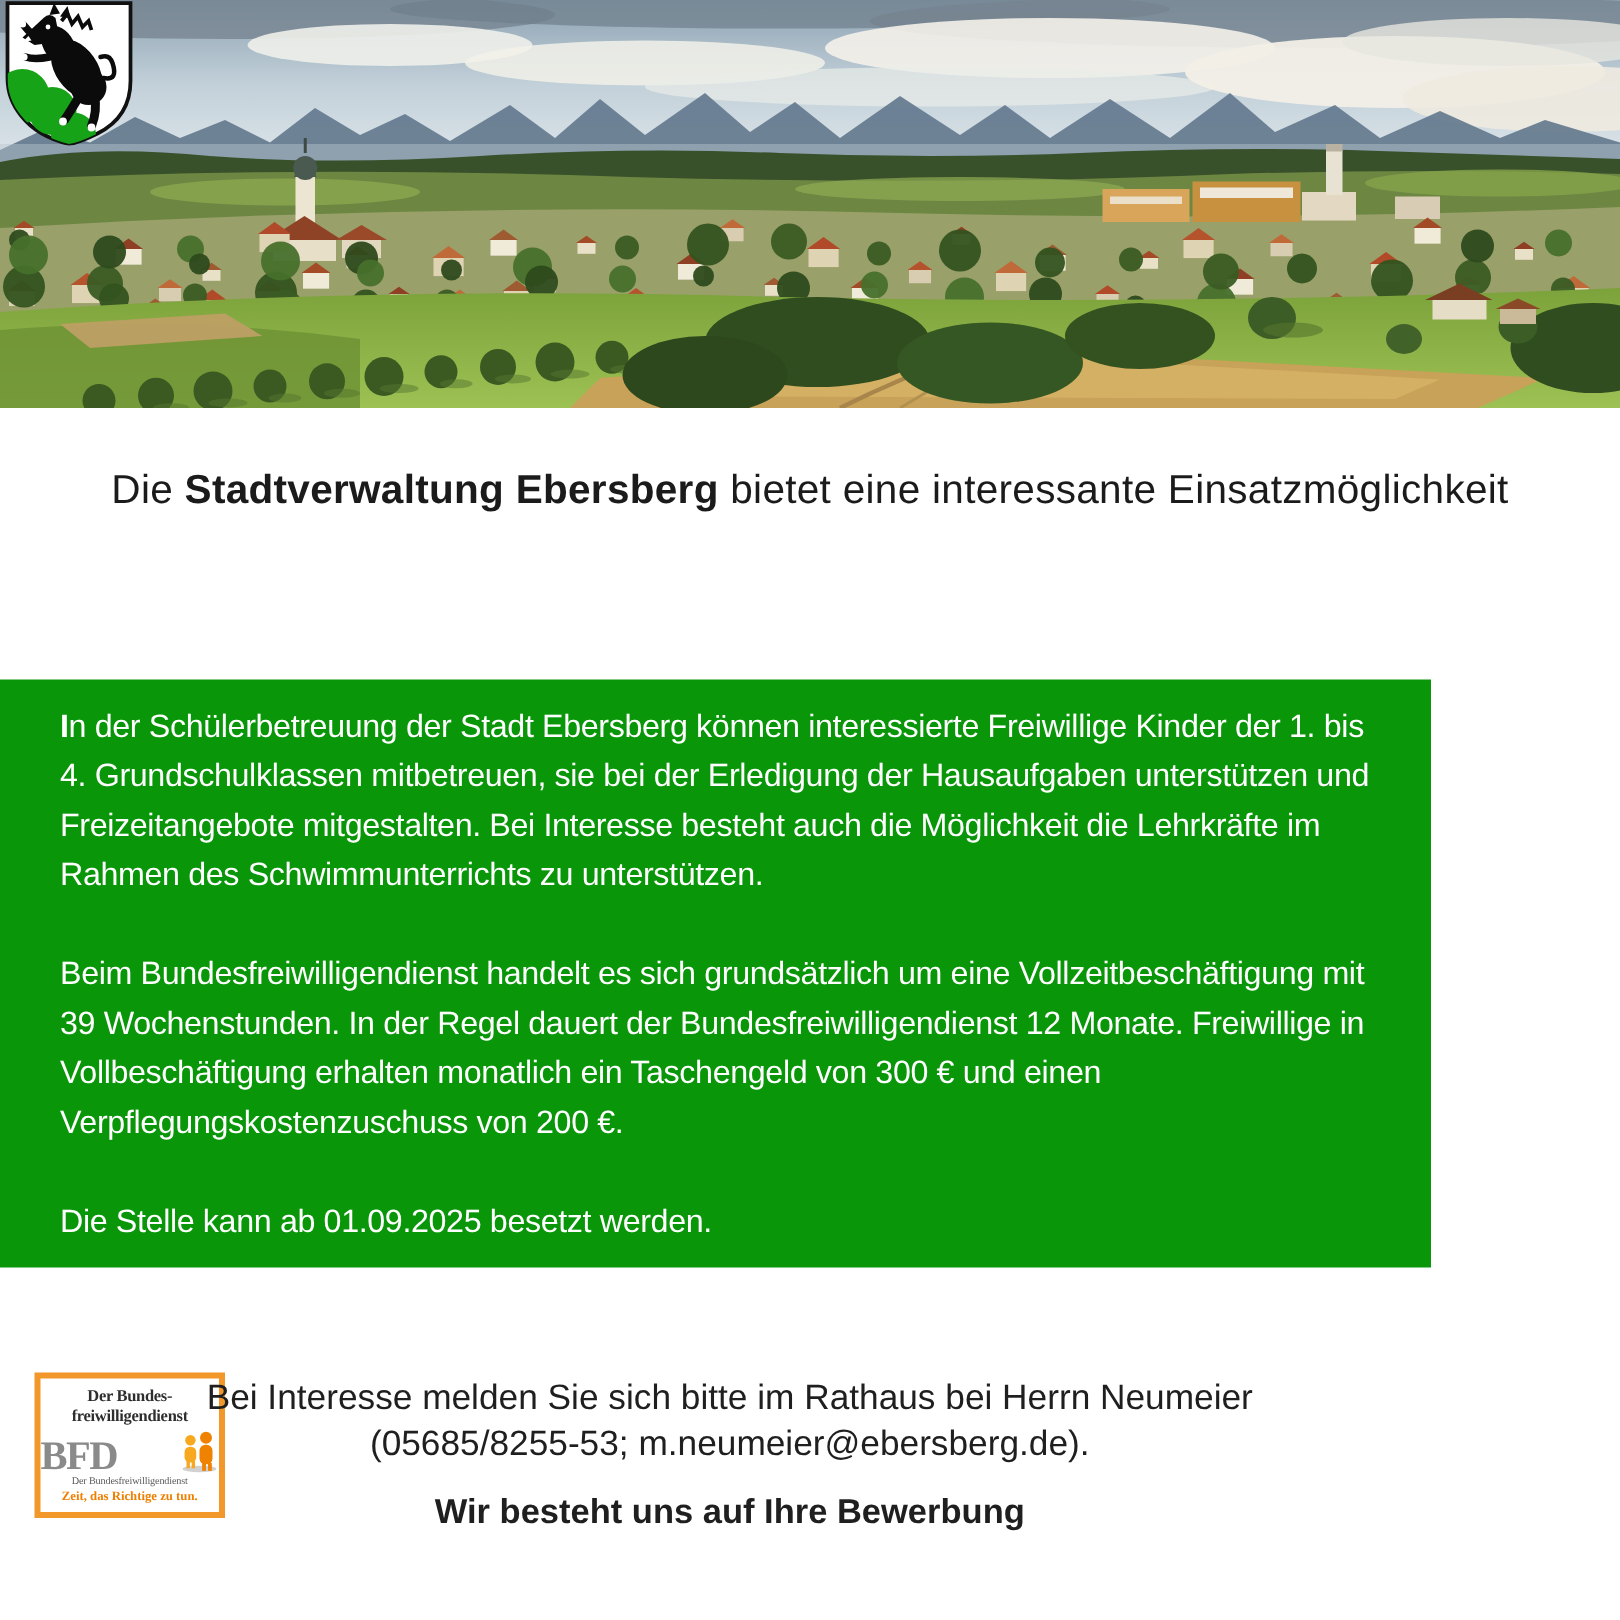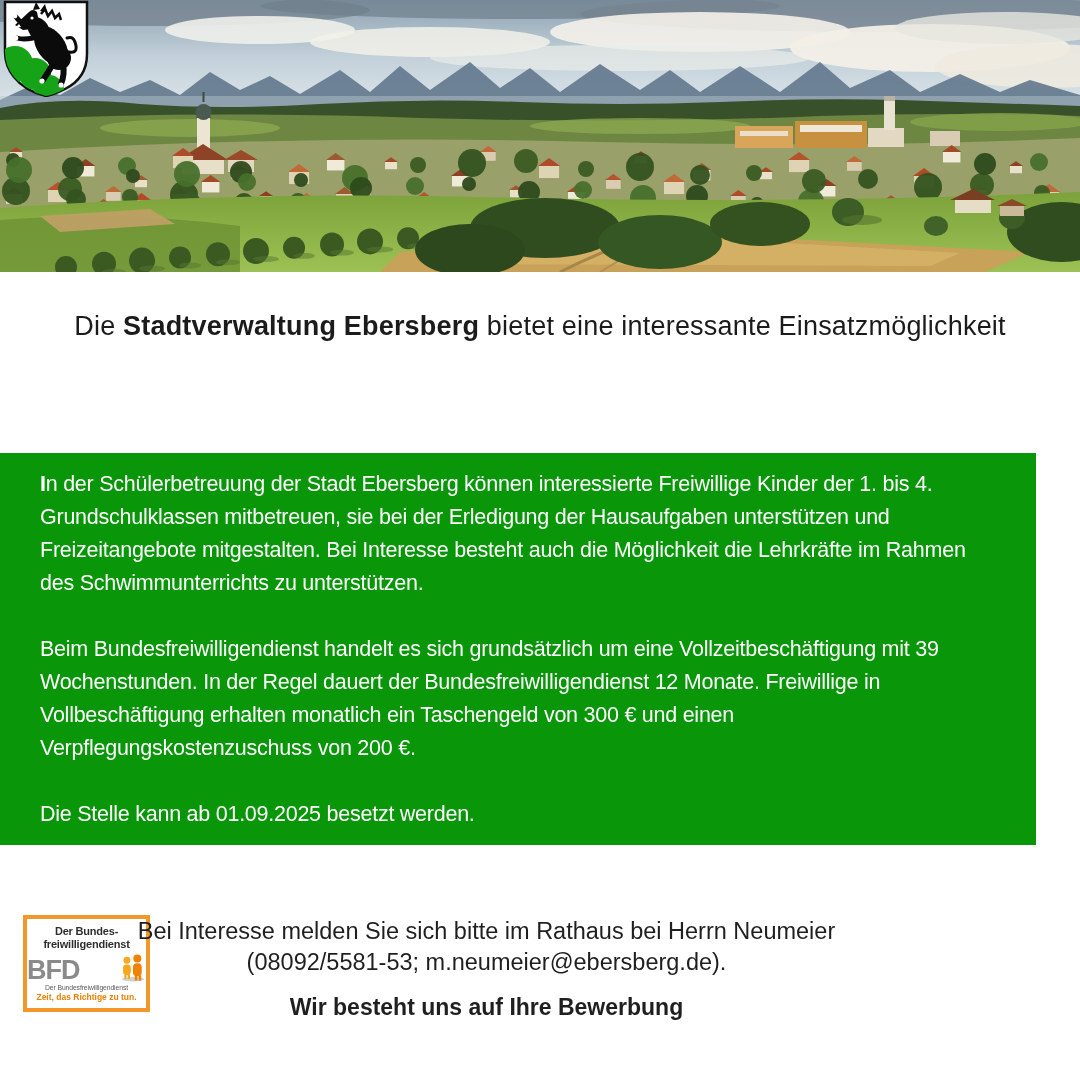--- a/index.html
+++ b/index.html
@@ -15,30 +15,30 @@
   .crest{position:absolute;left:3px;top:0;width:86px;height:97px;}
   .crest svg{display:block;width:100%;height:100%;}
 
   
   .headline{position:absolute;left:0;top:306px;width:1080px;text-align:center;
             font-size:27px;line-height:40px;color:#1b1b1b;letter-spacing:.2px;}
   .hl-line{white-space:nowrap;}
   .b{font-weight:bold;}
 
   
-  .green-panel{position:absolute;left:0;top:453px;width:1036px;height:392px;
+  .green-panel{position:absolute;left:0;top:453px;width:954px;height:392px;
                background:#099609;color:#ffffff;box-sizing:border-box;
                padding:15px 40px 0 40px;font-size:21.5px;line-height:33px;
                letter-spacing:-0.25px;overflow:hidden;text-align:left;}
   .green-panel p{margin:0 0 33px 0;}
 
   
   .bfd-logo{position:absolute;left:23px;top:915px;width:127px;height:97px;
             border:4px solid #f2982b;background:#fff;box-sizing:border-box;
-            text-align:center;padding-top:6px;}
+            text-align:center;padding-top:6px;font-family:Liberation Serif, serif;}
   .bfd-title{font-size:11px;font-weight:bold;color:#2e2e2e;line-height:13px;letter-spacing:-0.2px;}
   .bfd-mid{display:flex;align-items:flex-end;justify-content:space-between;height:30px;margin-top:2px;}
   .bfd-acronym{font-size:27px;font-weight:bold;color:#8a8a8a;line-height:25px;letter-spacing:-1px;}
   .bfd-people{width:26px;height:30px;margin-left:2px;}
   .bfd-sub{font-size:6.8px;color:#5a5a5a;margin-top:1px;letter-spacing:-0.1px;}
   .bfd-slogan{font-size:8.5px;font-weight:bold;color:#ee7f00;margin-top:1px;}
 
   .contact{position:absolute;left:16px;top:916px;width:941px;text-align:center;
            font-size:23.5px;line-height:31px;color:#1f1f1f;}
   .closing{margin-top:14px;font-weight:bold;font-size:23px;}
@@ -367,17 +367,17 @@
         <rect x="17" y="24.5" width="3" height="6" fill="#ef8200"></rect>
         <rect x="21.5" y="24.5" width="3" height="6" fill="#ef8200"></rect>
       </svg>
     </div>
     <div class="bfd-sub">Der Bundesfreiwilligendienst</div>
     <div class="bfd-slogan">Zeit, das Richtige zu tun.</div>
   </div>
 
   <div class="contact">
     <div>Bei Interesse melden Sie sich bitte im Rathaus bei Herrn Neumeier</div>
-    <div>(08092/5581-53; m.neumeier@ebersberg.de).</div>
+    <div>(05685/8255-53; m.neumeier@ebersberg.de).</div>
     <div class="closing">Wir besteht uns auf Ihre Bewerbung</div>
   </div>
 
 </div>
 
 </body></html>

